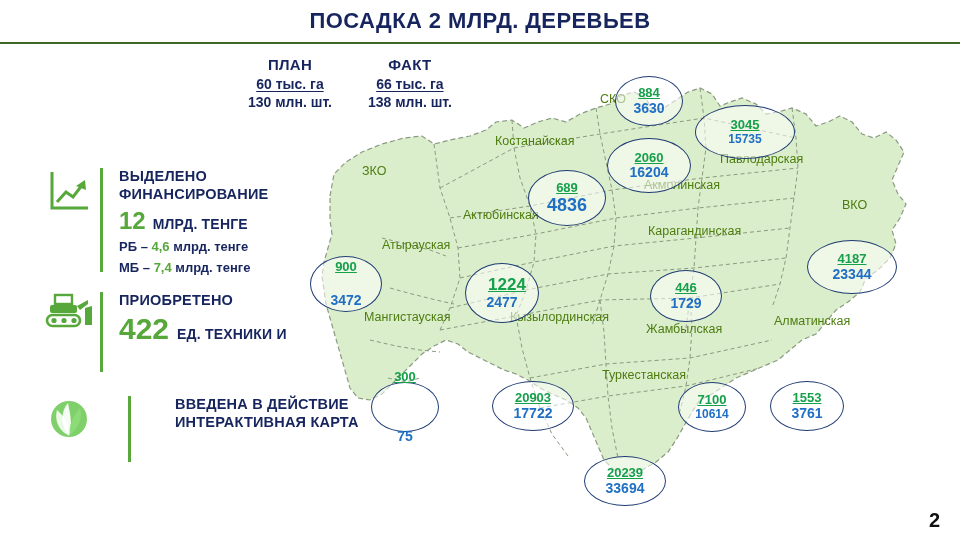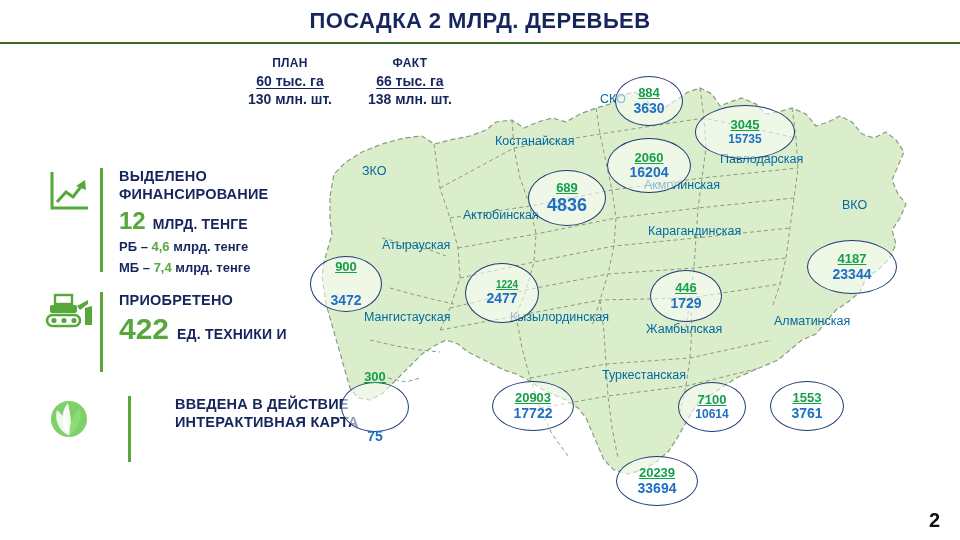--- a/index.html
+++ b/index.html
@@ -41,21 +41,21 @@
 
   
   #planfact {
     position: absolute;
     left: 248px; top: 56px;
     display: flex;
     gap: 36px;
   }
   .pf-col { text-align: center; color: #17255e; }
   .pf-head {
-    font-size: 12px; font-weight: bold;
+    font-size: 15px; font-weight: bold;
     letter-spacing: 0.3px;
     margin-bottom: 3px;
   }
   .pf-line1 {
     font-size: 14px; font-weight: bold;
     text-decoration: underline;
     text-underline-offset: 2px;
     margin-bottom: 2px;
   }
   .pf-line2 { font-size: 14px; font-weight: bold; }
@@ -122,21 +122,21 @@
   #map-wrap {
     position: absolute;
     left: 300px; top: 78px;
     width: 660px; height: 444px;
   }
   #map-svg { display: block; }
 
   .region-label {
     position: absolute;
     font-size: 12.5px;
-    color: #0369a1;
+    color: #4d7c0f;
     white-space: nowrap;
     font-family: "Liberation Sans", sans-serif;
   }
 
   
   .bubble {
     position: absolute;
     border: 1.4px solid #1f3c73;
     border-radius: 50%;
     background: rgba(255,255,255,0.55);
@@ -335,44 +335,44 @@
     </div>
     <div class="bubble" style="left:507px; top:162px; width:88px;  height:52px;">
       <span class="bub-top" style="font-size:13px;">4187</span>
       <span class="bub-bot" style="font-size:14px;">23344</span>
     </div>
     <div class="bubble" style="left:10px;  top:178px; width:70px;  height:54px;gap:18px;">
       <span class="bub-top" style="font-size:13px;">900</span>
       <span class="bub-bot" style="font-size:14px;">3472</span>
     </div>
     <div class="bubble" style="left:165px; top:185px; width:72px;  height:58px;">
-      <span class="bub-top" style="font-size:10px;margin-left:10px;">1224</span>
+      <span class="bub-top" style="font-size:17px;margin-left:10px;">1224</span>
       <span class="bub-bot" style="font-size:14px;">2477</span>
     </div>
     <div class="bubble" style="left:350px; top:192px; width:70px;  height:50px;">
       <span class="bub-top" style="font-size:13px;">446</span>
       <span class="bub-bot" style="font-size:14px;">1729</span>
     </div>
-    <div class="bubble" style="left:41px;  top:304px; width:66px;  height:48px;gap:44px;">
+    <div class="bubble" style="left:71px;  top:304px; width:66px;  height:48px;gap:44px;">
       <span class="bub-top" style="font-size:13px;">300</span>
       <span class="bub-bot" style="font-size:14px;">75</span>
     </div>
     <div class="bubble" style="left:192px; top:303px; width:80px;  height:48px;">
       <span class="bub-top" style="font-size:13px;">20903</span>
       <span class="bub-bot" style="font-size:14px;">17722</span>
     </div>
     <div class="bubble" style="left:378px; top:304px; width:66px;  height:48px;">
       <span class="bub-top" style="font-size:13px;">7100</span>
       <span class="bub-bot" style="font-size:12px;">10614</span>
     </div>
     <div class="bubble" style="left:470px; top:303px; width:72px;  height:48px;">
       <span class="bub-top" style="font-size:13px;">1553</span>
       <span class="bub-bot" style="font-size:14px;">3761</span>
     </div>
-    <div class="bubble" style="left:316px; top:378px; width:80px;  height:48px;">
+    <div class="bubble" style="left:284px; top:378px; width:80px;  height:48px;">
       <span class="bub-top" style="font-size:13px;">20239</span>
       <span class="bub-bot" style="font-size:14px;">33694</span>
     </div>
   </div>
 
   <div id="page-number">2</div>
 
 </div>
 
 </body></html>

